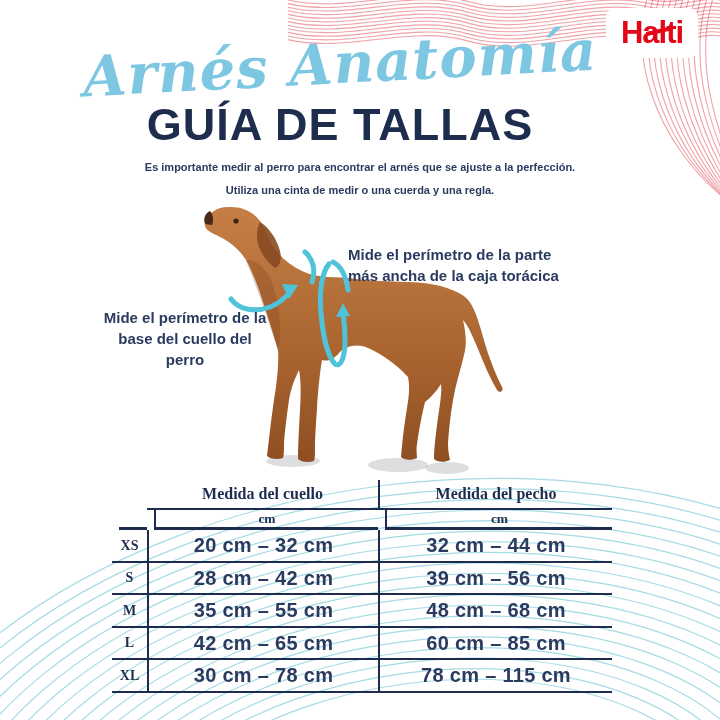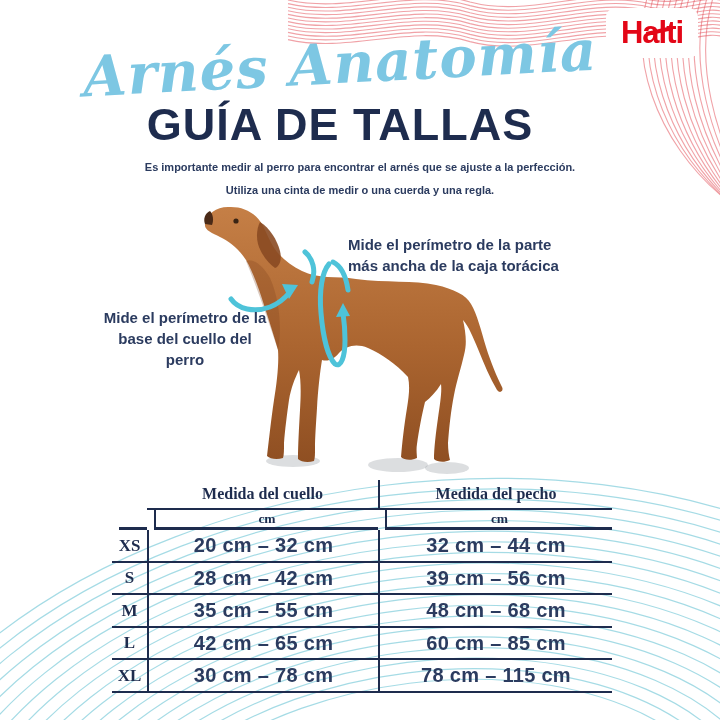--- a/index.html
+++ b/index.html
@@ -25,33 +25,33 @@
         font-family:"DejaVu Serif",serif;font-style:italic;font-weight:700;font-size:56px;
         color:var(--script-blue);transform:rotate(-3deg);letter-spacing:1px;}
   .main-title{position:absolute;left:30px;top:99px;width:620px;text-align:center;z-index:2;
         font-weight:700;font-size:45px;color:var(--navy);letter-spacing:1px;}
   .intro{position:absolute;left:0;top:156px;width:720px;text-align:center;z-index:2;
         font-weight:700;font-size:11px;line-height:23px;color:var(--text-navy);}
 
   svg.dog-layer{position:absolute;left:0;top:0;z-index:1;}
 
   .note{position:absolute;z-index:2;font-weight:700;font-size:15px;line-height:21px;color:var(--text-navy);}
-  .note-chest{left:348px;top:234px;text-align:left;}
+  .note-chest{left:348px;top:244px;text-align:left;}
   .note-neck{left:100px;top:307px;width:170px;text-align:center;}
 
   .size-table{position:absolute;left:112px;top:480px;z-index:2;display:grid;
         grid-template-columns:35px 231px 234px;
         grid-template-rows:30px 20px 33px 32px 33px 32px 33px;}
   .size-table>div{display:flex;align-items:center;justify-content:center;box-sizing:border-box;}
   .bL{border-left:2px solid var(--navy);}
   .bB{border-bottom:2px solid var(--navy);}
   .bB3{border-bottom:3px solid var(--navy);margin-left:7px;}
   .thead{font-family:"Liberation Serif",serif;font-weight:700;font-size:16px;color:var(--navy);}
   .tunit{font-family:"Liberation Serif",serif;font-weight:700;font-size:13.5px;color:var(--navy);}
-  .tsize{font-family:"Liberation Serif",serif;font-weight:700;font-size:17px;color:var(--navy);}
+  .tsize{font-family:"Liberation Serif",serif;font-weight:700;font-size:14px;color:var(--navy);}
   .tval{font-weight:700;font-size:20px;letter-spacing:.3px;color:var(--text-navy);}
 </style>
 </head>
 <body>
 
 <div class="page">
 
   <svg class="bg" width="720" height="720" viewBox="0 0 720 720">
     <g id="redTop">
         <path d="M 288 0 C 350 14,410 -16,470 2 C 530 18,590 -14,650 0 C 682 6,706 -10,726 -2"></path>

